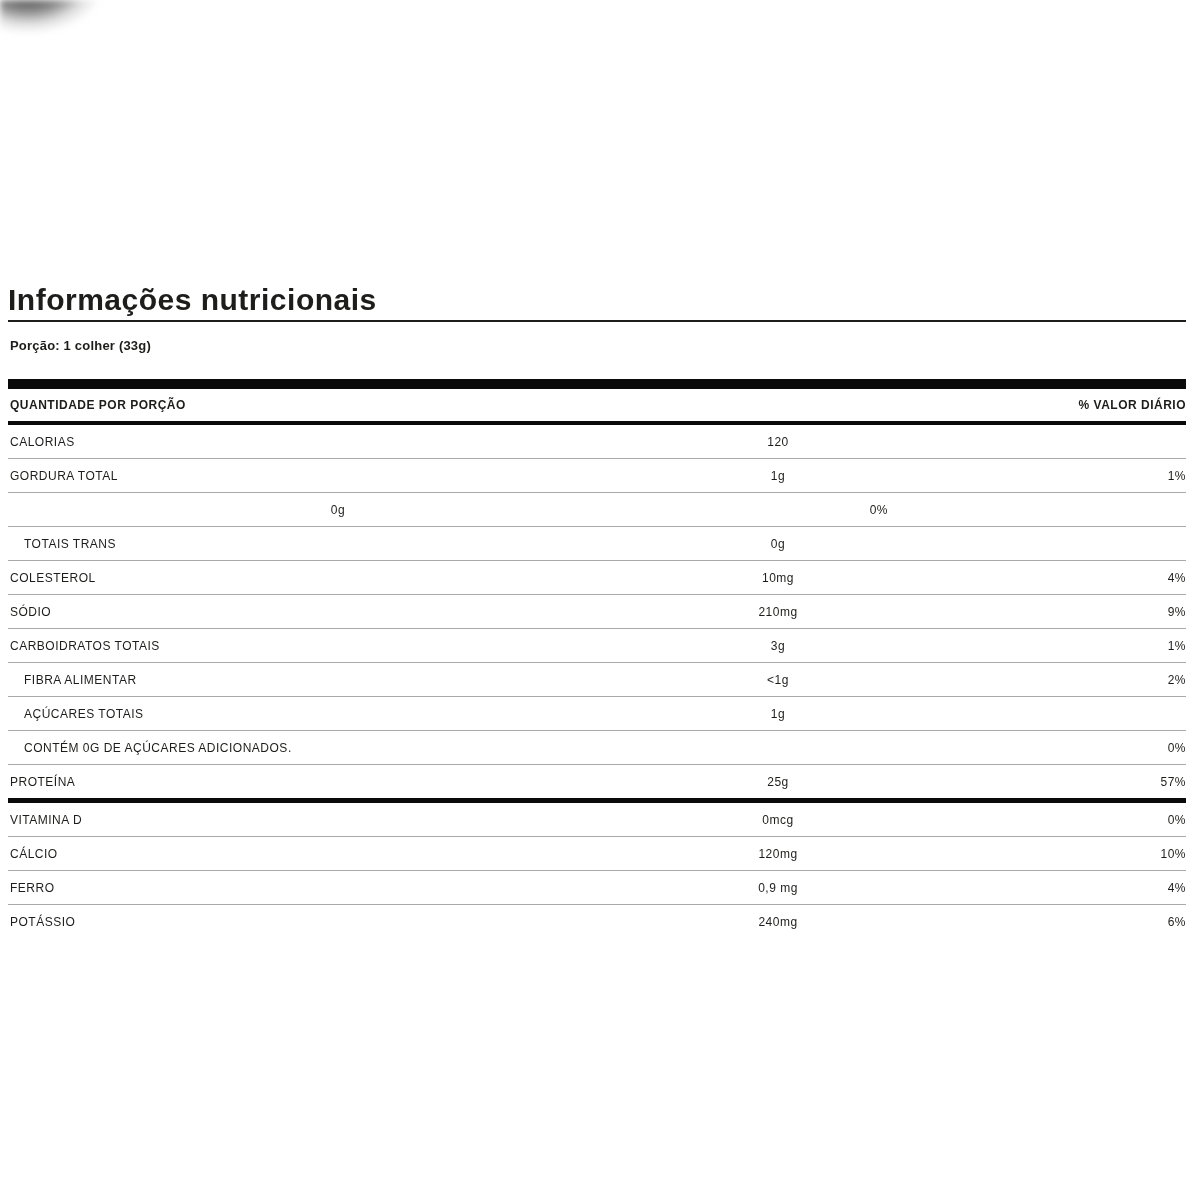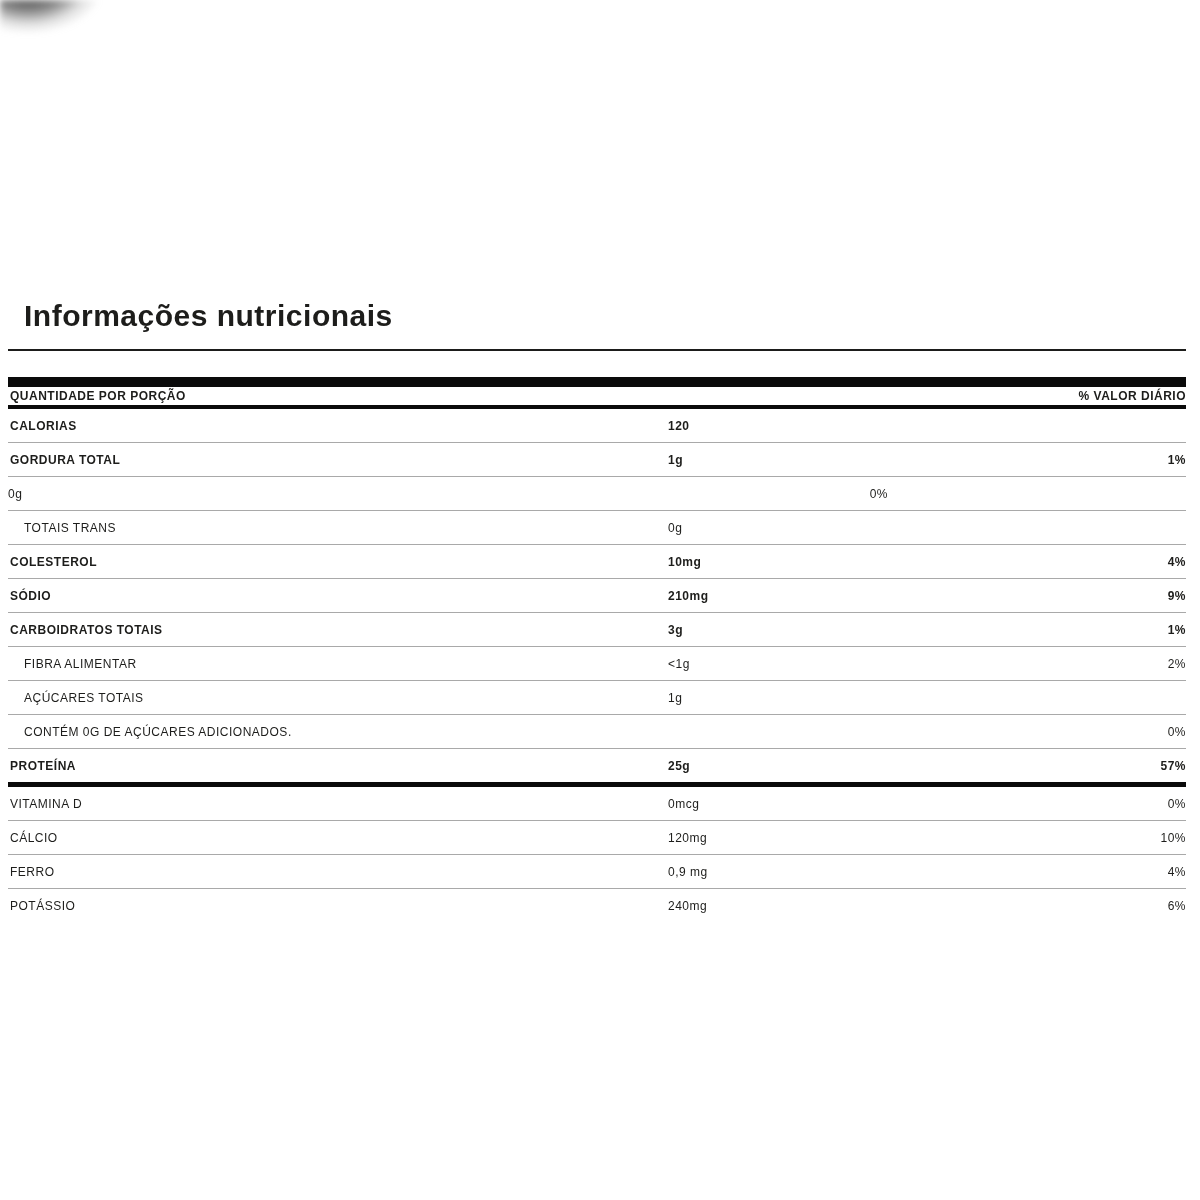--- a/index.html
+++ b/index.html
@@ -20,21 +20,21 @@
       rgba(150,150,150,0.30) 62%, rgba(255,255,255,0) 80%);
     filter: blur(3px);
     pointer-events: none;
   }
   .content {
     position: absolute;
     left: 8px; top: 283px;
     width: 1178px;
   }
   .page-title {
-    margin: 16px;
+    margin: 0;
     font-size: 30px;
     font-weight: 700;
     letter-spacing: 0.5px;
     line-height: 34px;
   }
   .title-rule {
     height: 2px;
     background: #1d1d1b;
     margin-top: 3px;
   }
@@ -46,56 +46,57 @@
     letter-spacing: 0.2px;
     line-height: 15px;
   }
   .ntable { margin-top: 26px; }
   .bar-thick { height: 10px; background: #0a0a0a; }
   .bar-mid   { height: 5px;  background: #0a0a0a; }
   .header-row {
     display: grid;
     grid-template-columns: 660px 220px 1fr;
     align-items: center;
-    height: 22px;
+    height: 36px;
     border-bottom: 4px solid #0a0a0a;
     font-size: 12px;
     font-weight: 700;
     letter-spacing: 0.5px;
   }
   .header-left  { padding-left: 2px; }
   .header-right { text-align: right; }
   .row {
     display: grid;
     grid-template-columns: 660px 220px 1fr;
     align-items: center;
     height: 34px;
     border-bottom: 1px solid #a9a9a9;
     font-size: 12px;
     letter-spacing: 0.5px;
     font-weight: 400;
   }
   .rows-main .row:last-child,
   .rows-micro .row:last-child { border-bottom: none; height: 33px; }
-  .row.bold { font-weight: 700; }
+  .row.bold { font-weight: 400; }
   .cell-label  { padding-left: 2px; white-space: nowrap; }
   .row.indent .cell-label { padding-left: 16px; }
-  .cell-amount { white-space: nowrap; }
+  .cell-amount { text-align: center; white-space: nowrap; }
   .cell-dv     { text-align: right; white-space: nowrap; }
 </style>
 </head>
 <body>
 
 <div class="corner-smudge"></div>
 
 <div class="content">
 
   <h1 class="page-title">Informações nutricionais</h1>
   <div class="title-rule"></div>
 
+  <div class="serving">Porção: 1 colher (33g)</div>
 
   <div class="ntable">
 
     <div class="bar-thick"></div>
 
     <div class="header-row">
       <div class="header-left">QUANTIDADE POR PORÇÃO</div>
       <div></div>
       <div class="header-right">% VALOR DIÁRIO</div>
     </div>

